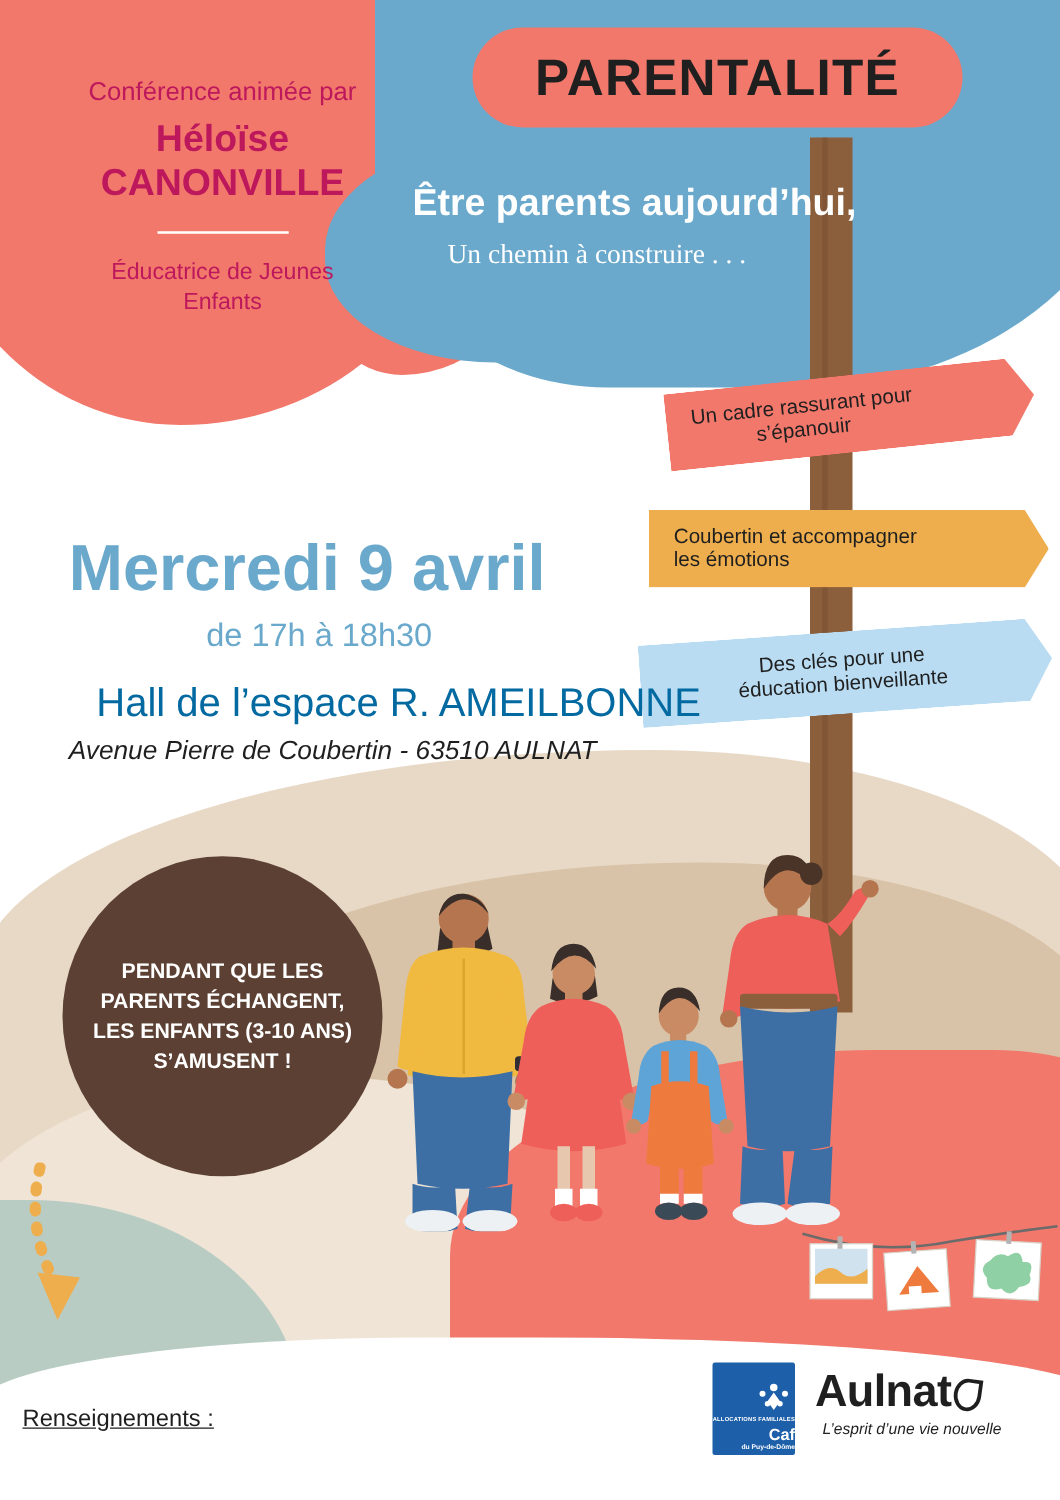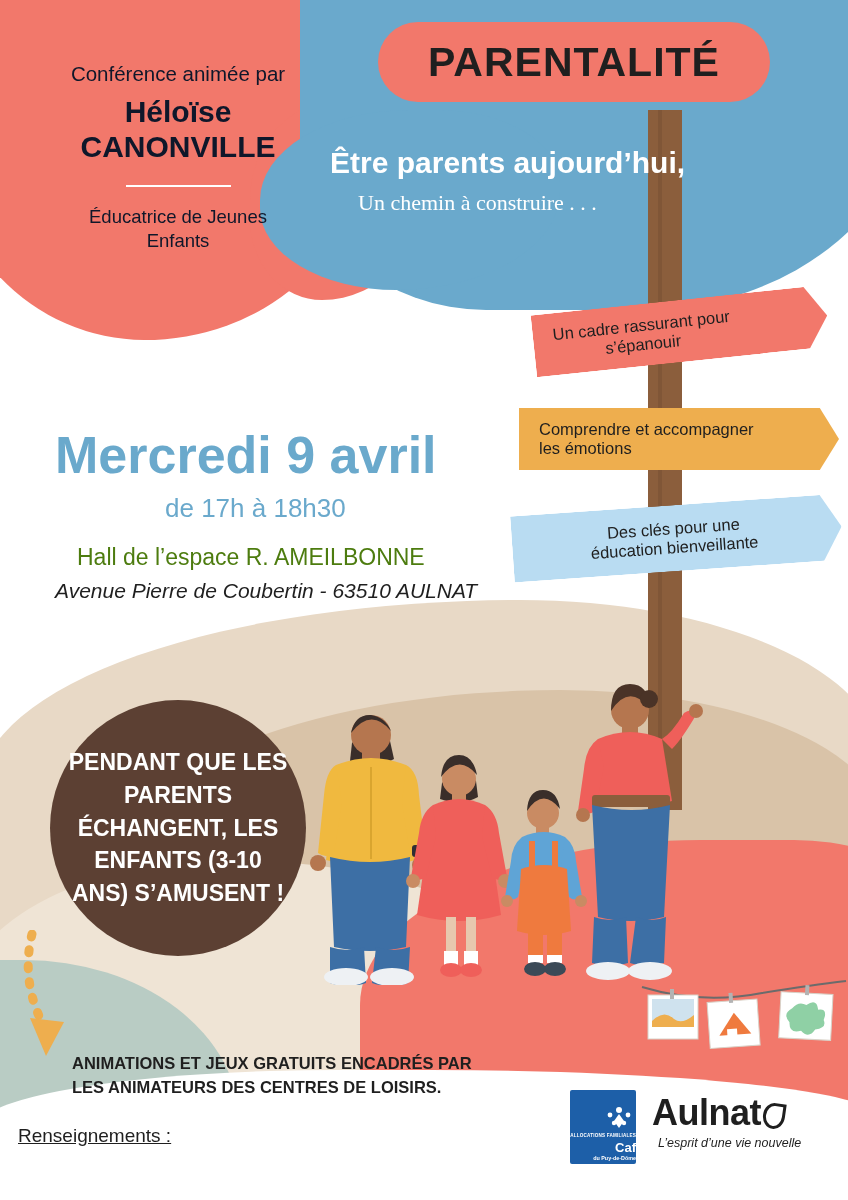--- a/index.html
+++ b/index.html
@@ -107,44 +107,44 @@
   }
   .sign-3 {
     left: 512px; top: 505px; width: 330px; height: 66px;
     background: #b9dcf2;
     transform: rotate(-4deg);
     clip-path: polygon(0 0, 94% 0, 100% 50%, 94% 100%, 0 100%);
     text-align: center;
   }
 
   
-  .speaker { position: absolute; left: 28px; top: 62px; width: 300px; z-index: 5; color: #0f172a; text-align: center; }
+  .speaker { position: absolute; left: 28px; top: 62px; width: 300px; z-index: 5; color: #be185d; text-align: center; }
   .speaker .intro { font-size: 20.5px; }
   .speaker .name { font-size: 30px; font-weight: bold; line-height: 1.18; margin-top: 8px; }
   .speaker .rule { width: 105px; height: 2px; background: #fff; margin: 20px auto 18px; }
   .speaker .role { font-size: 18.5px; line-height: 1.3; }
 
   
   .heading { position: absolute; left: 330px; top: 146px; width: 510px; z-index: 5; color: #ffffff; }
   .heading .h1 { font-size: 30px; font-weight: bold; }
   .heading .h2 { font-size: 22px; margin-top: 10px; padding-left: 28px; font-family: Liberation Serif, serif; }
 
   
   .datewrap { position: absolute; left: 55px; top: 425px; width: 520px; z-index: 6; }
   .date-main { font-size: 52px; font-weight: bold; color: #6aa9cc; }
   .date-time { font-size: 26px; color: #6aa9cc; margin-top: 8px; padding-left: 110px; }
-  .place { font-size: 23px; color: #4d7c0f; margin-top: 20px; padding-left: 22px; }
+  .place { font-size: 32px; color: #0369a1; margin-top: 20px; padding-left: 22px; }
   .address { font-size: 21px; font-style: italic; color: #1f1f1f; margin-top: 8px; padding-left: 0px; }
 
   
   .circle-brown {
-    position: absolute; left: 50px; top: 700px; width: 256px; height: 256px;
+    position: absolute; left: 50px; top: 685px; width: 256px; height: 256px;
     background: #5c4033; border-radius: 50%; z-index: 6;
     color: #fff; display: flex; align-items: center; justify-content: center;
-    text-align: center; font-weight: bold; font-size: 23px; line-height: 1.42;
+    text-align: center; font-weight: bold; font-size: 17px; line-height: 1.42;
     padding: 0 18px;
   }
   .arrow-down { position: absolute; left: 20px; top: 930px; width: 70px; height: 130px; z-index: 6; }
 
   
   .anim-text {
     position: absolute; left: 72px; top: 1052px; width: 520px; z-index: 7;
     font-size: 16.5px; font-weight: bold; color: #1f1f1f; line-height: 1.45;
   }
   .contact {
@@ -220,21 +220,21 @@
   </div>
 
   <div class="sign sign-1">
     <div>
       <div>Un cadre rassurant pour</div>
       <div>s’épanouir</div>
     </div>
   </div>
   <div class="sign sign-2">
     <div>
-      <div>Comprendre et accompagner</div>
+      <div>Coubertin et accompagner</div>
       <div>les émotions</div>
     </div>
   </div>
   <div class="sign sign-3">
     <div style="width:100%">
       <div>Des clés pour une</div>
       <div>éducation bienveillante</div>
     </div>
   </div>
 
@@ -344,24 +344,20 @@
       <rect x="86" y="54" width="10" height="10" fill="#ffffff"></rect>
       <rect x="90" y="18" width="4" height="10" fill="#b3b3b3"></rect>
     </g>
     <g transform="rotate(3 165 38)">
       <rect x="140" y="18" width="52" height="46" fill="#ffffff" stroke="#d8d2c8"></rect>
       <path d="M166 30 q10 -8 12 4 q10 -2 6 10 q4 8 -8 10 q-6 10 -14 2 q-12 4 -12 -8 q-8 -8 2 -14 q6 -8 14 -4z" fill="#8fd0a5"></path>
       <rect x="164" y="10" width="4" height="10" fill="#b3b3b3"></rect>
     </g>
   </svg>
 
-  <div class="anim-text">
-    <div>ANIMATIONS ET JEUX GRATUITS ENCADRÉS PAR</div>
-    <div>LES ANIMATEURS DES CENTRES DE LOISIRS.</div>
-  </div>
 
   <div class="contact">
     <div class="lbl">Renseignements :</div>
   </div>
 
   <div class="logo-caf">
     <svg class="caf-mark" viewBox="0 0 34 26">
       <g fill="#ffffff">
         <circle cx="17" cy="5" r="3"></circle>
         <circle cx="8" cy="10" r="2.4"></circle>

